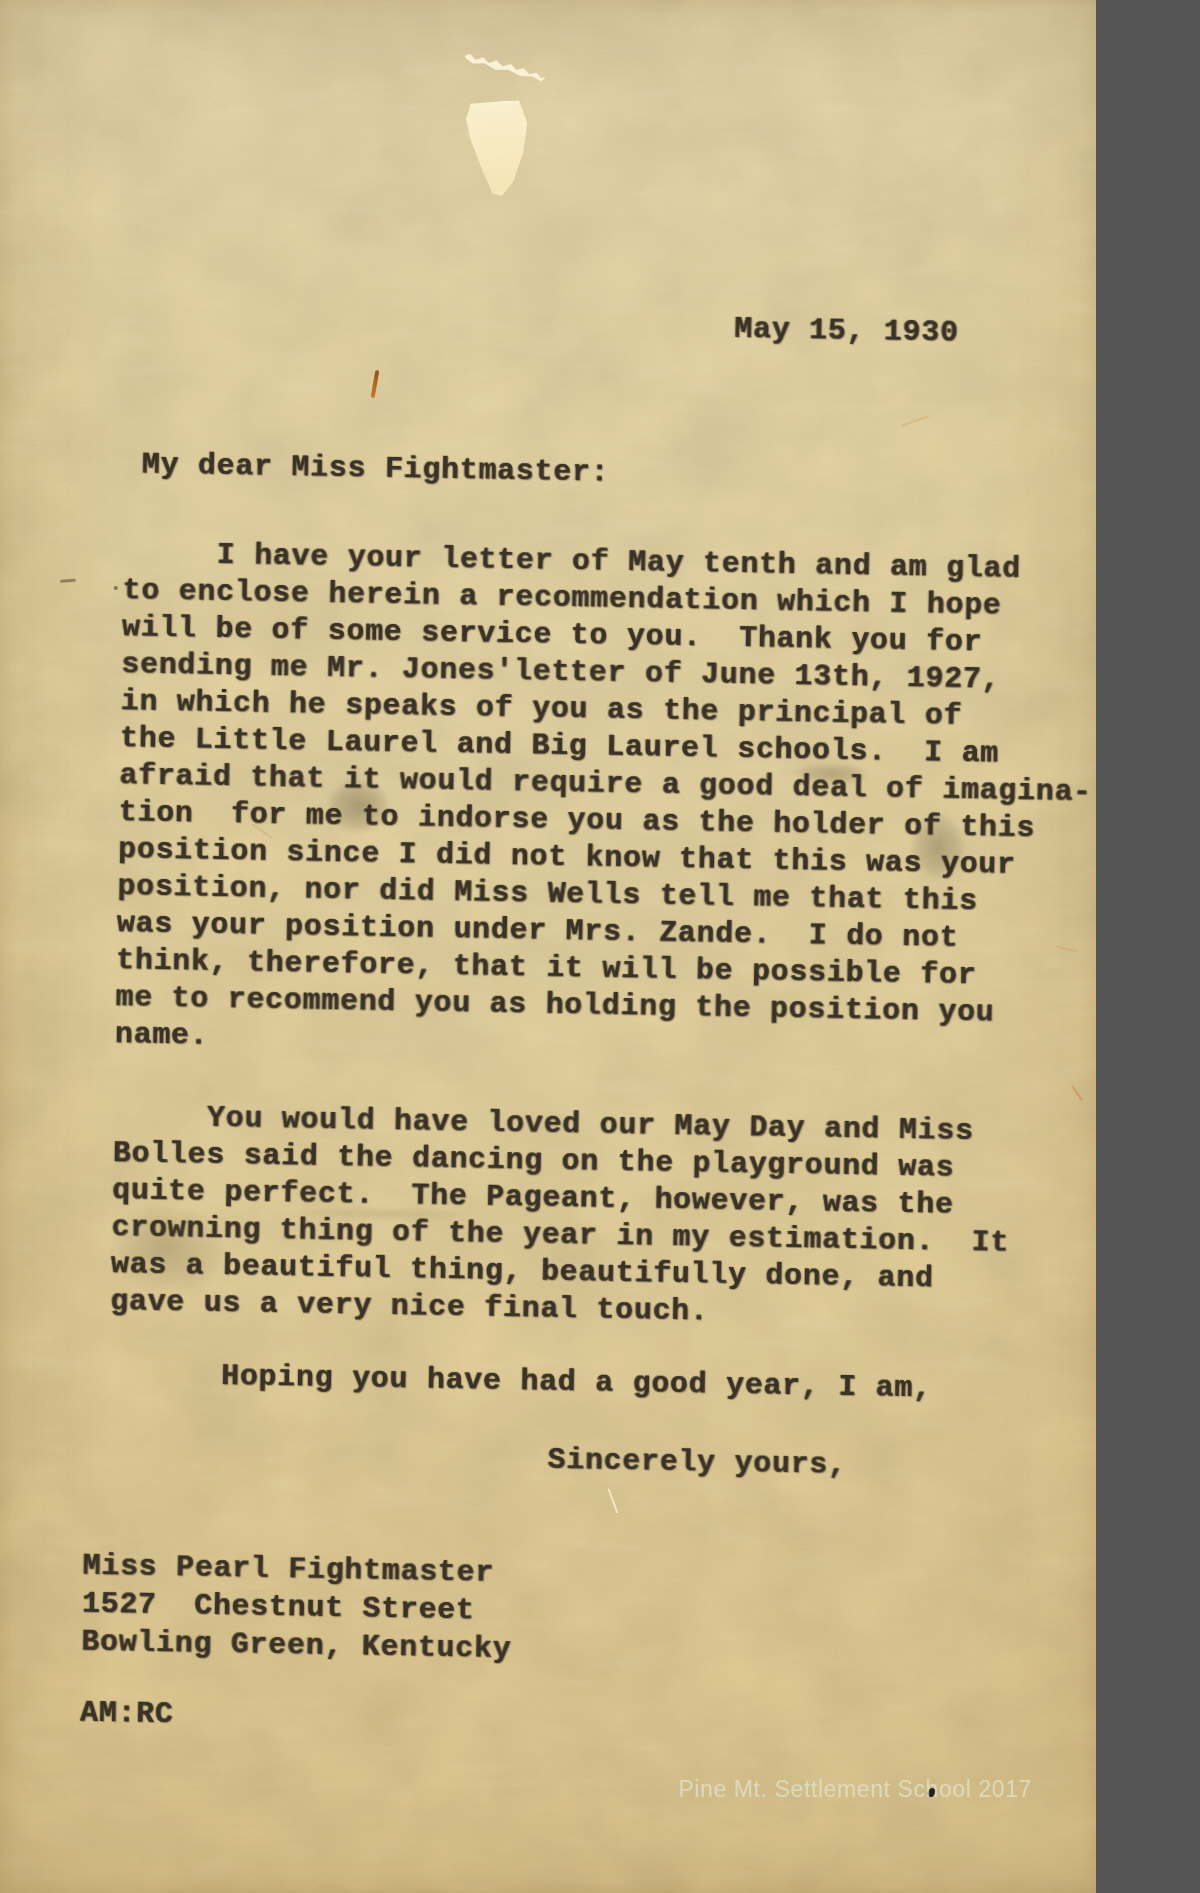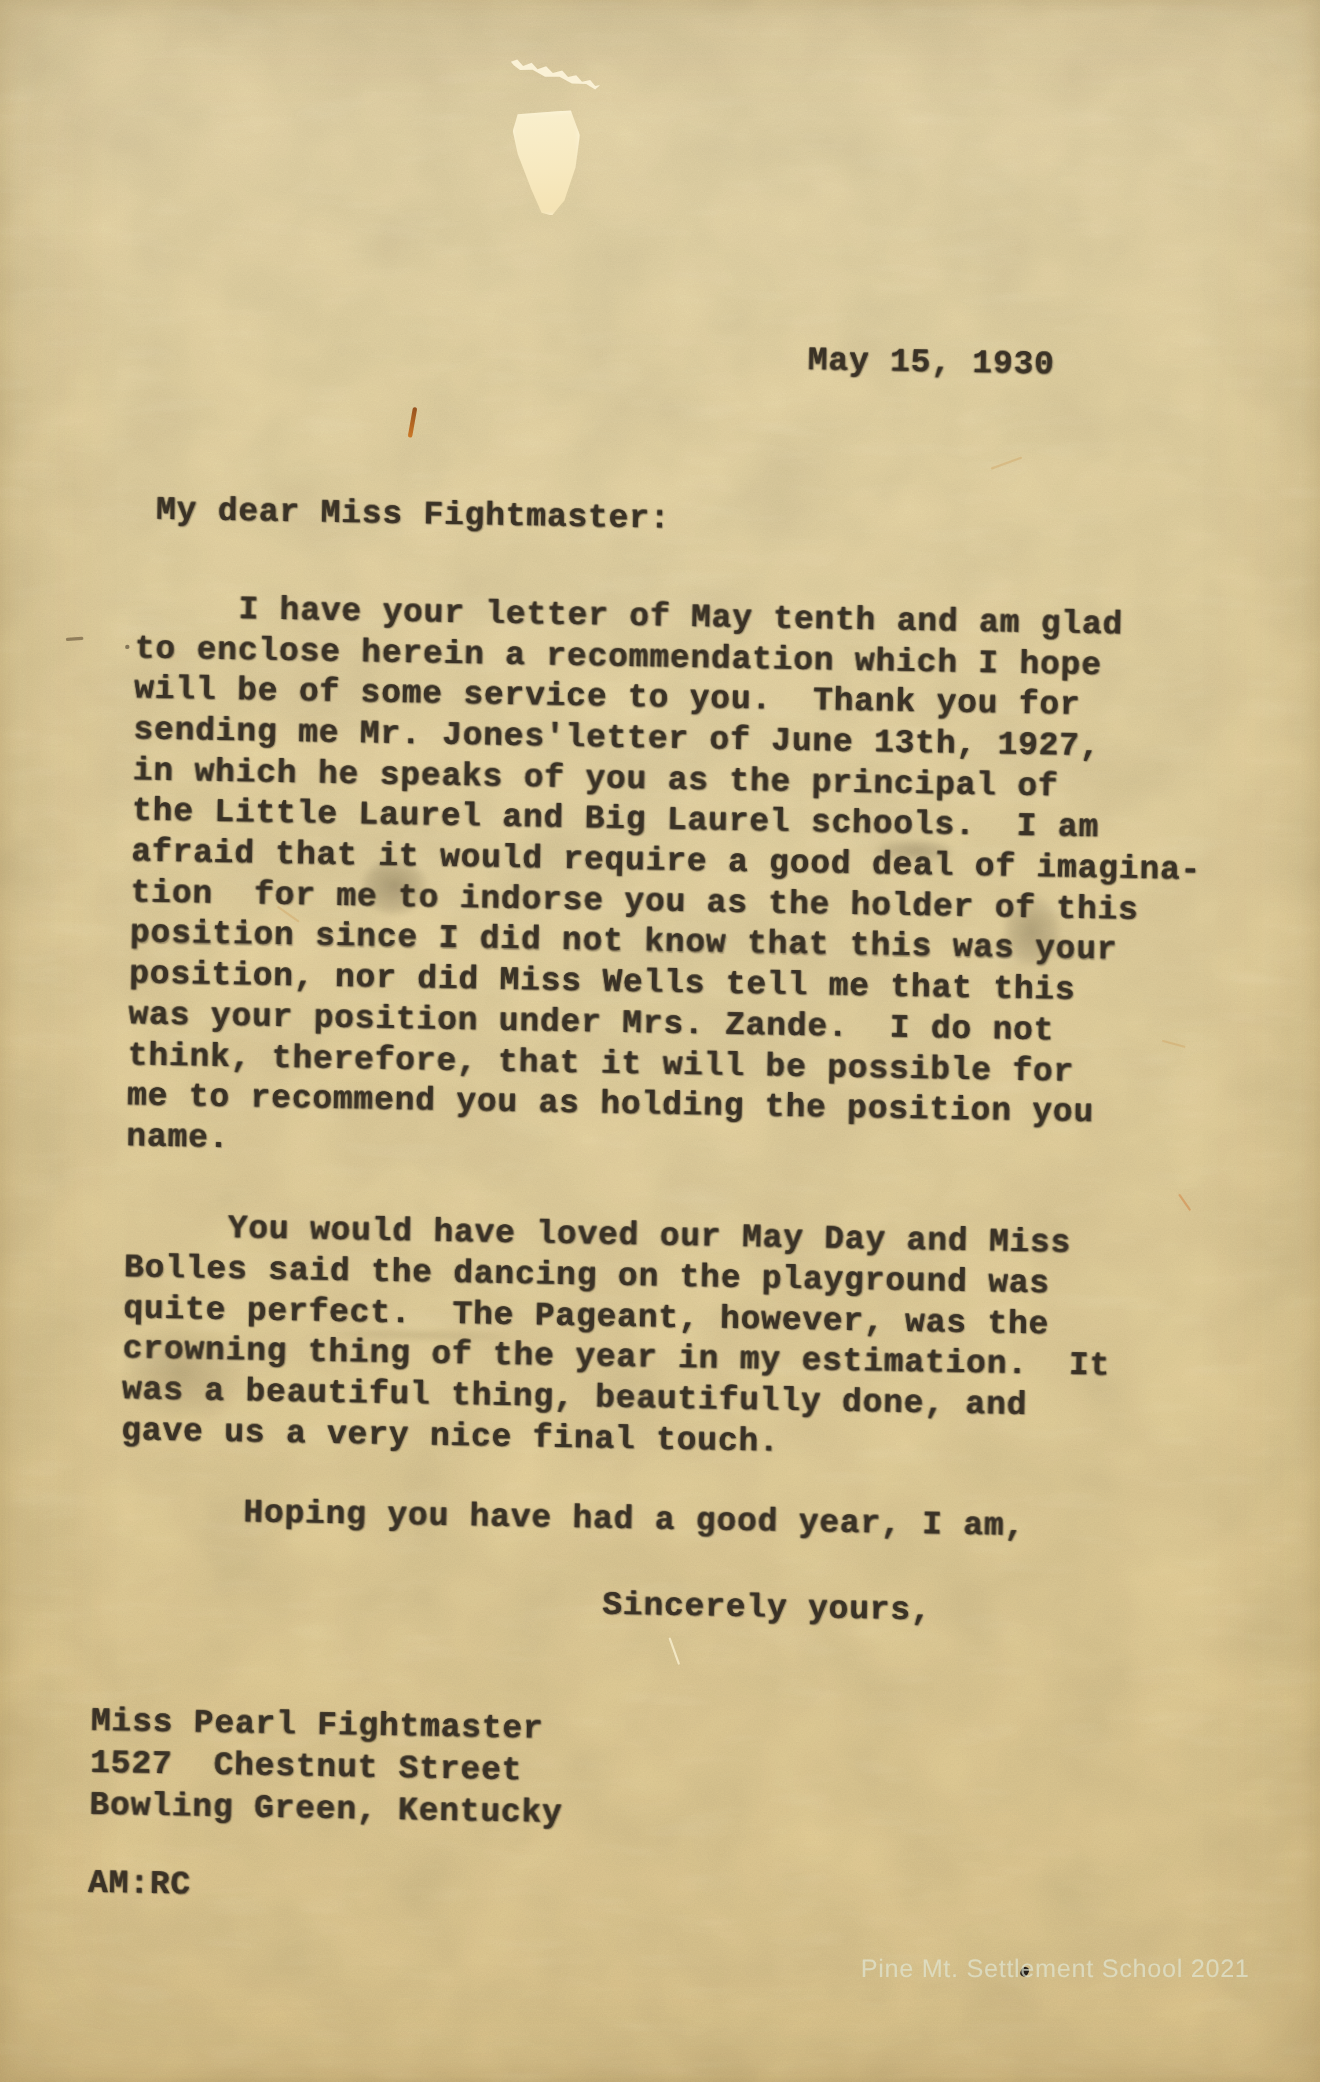--- a/index.html
+++ b/index.html
@@ -1,18 +1,18 @@
 <!DOCTYPE html>
 <html><head>
 <meta charset="utf-8">
 <style>
   html,body{margin:0;padding:0;background:#555;}
   .scan{
     position:relative;
-    width:1200px;height:1893px;
+    width:1096px;height:1893px;
     overflow:hidden;
     background:
       radial-gradient(140% 120% at 50% 38%, rgba(255,244,205,0.25) 0%, rgba(0,0,0,0) 55%),
       linear-gradient(180deg,#f6e4b4 0%,#f5e1ab 18%,#f4dea5 45%,#f1da9f 72%,#edd498 100%);
     box-shadow: inset 0 0 110px rgba(125,88,28,0.20), inset 0 0 18px rgba(125,88,28,0.12);
     font-family:"Liberation Mono","DejaVu Sans Mono",monospace;
   }
   .texture{position:absolute;left:0;top:0;width:100%;height:100%;pointer-events:none;}
   .tx-grain{mix-blend-mode:multiply;opacity:.50;}
   .tx-mottle{mix-blend-mode:multiply;opacity:.55;}
@@ -153,14 +153,14 @@
 
     <div class="smudge s-deal"></div>
     <div class="smudge s-meto"></div>
     <div class="smudge s-holder"></div>
     <div class="smudge s-crowning"></div>
     <div class="smudge s-smear"></div>
     <div class="speck-ink"></div>
     <div class="margin-dash"></div>
   </div>
 
-  <div class="watermark">Pine Mt. Settlement School 2021</div>
+  <div class="watermark">Pine Mt. Settlement School 2017</div>
 </div>
 
 </body></html>

